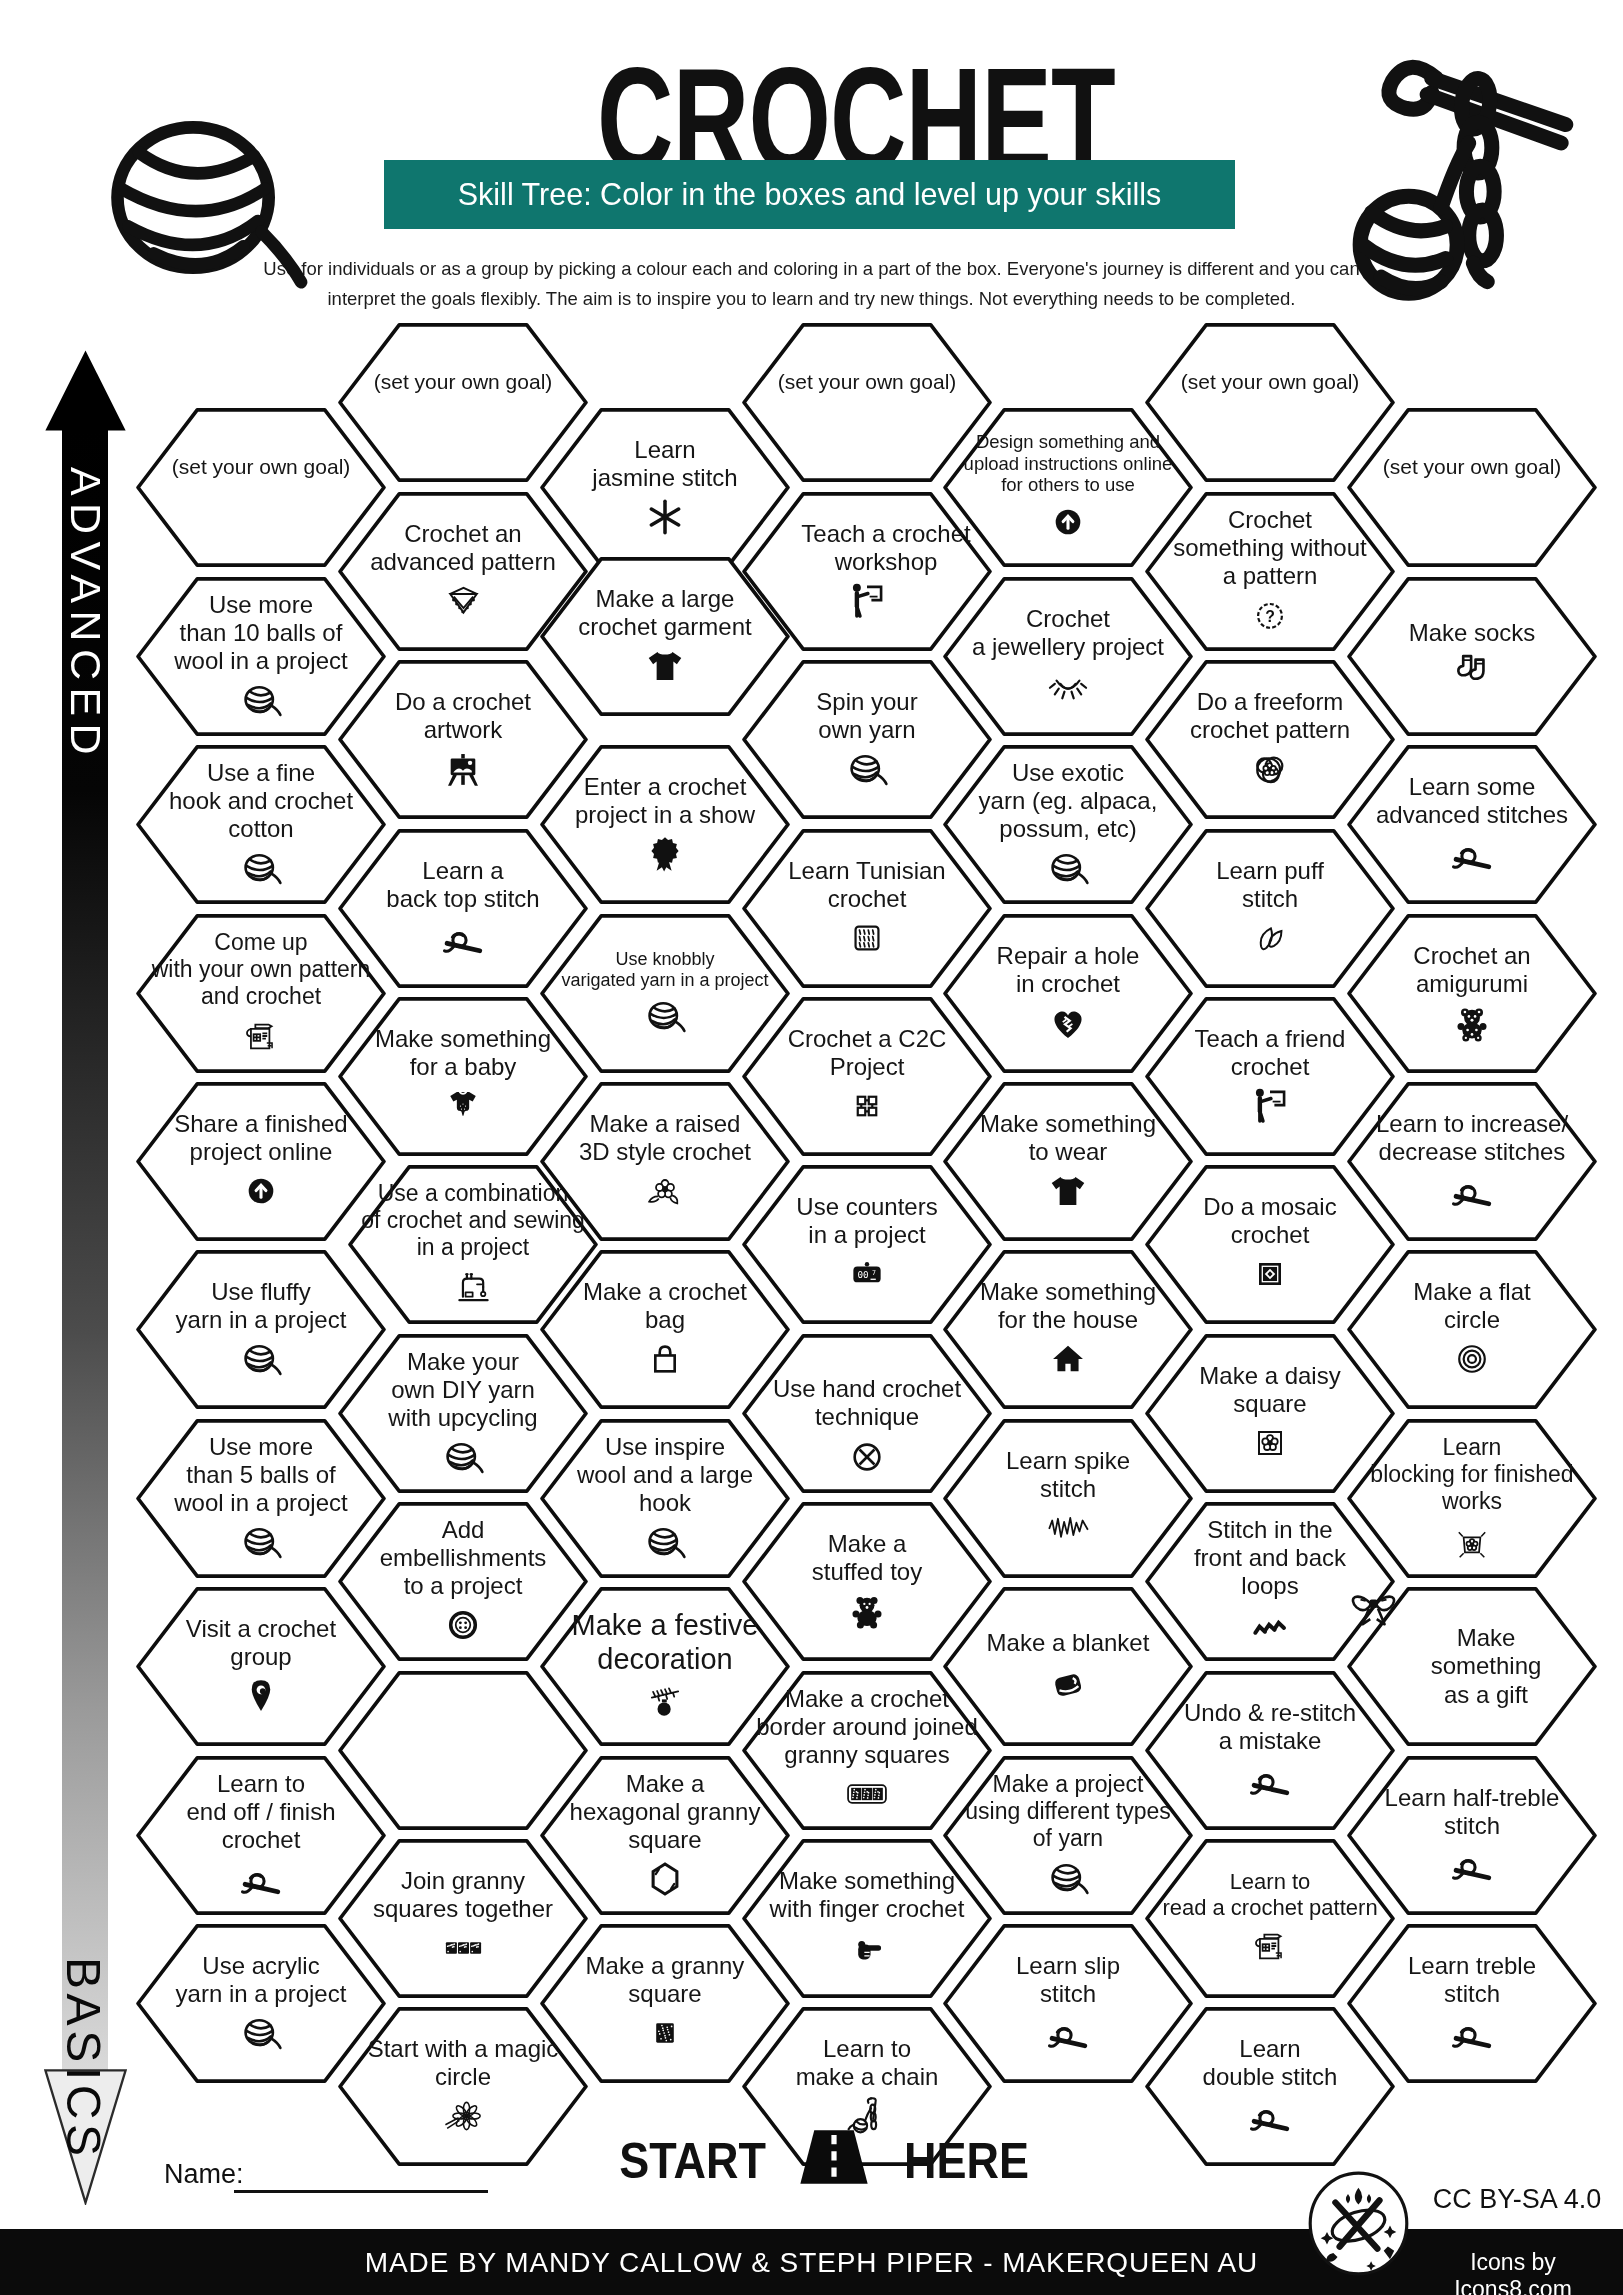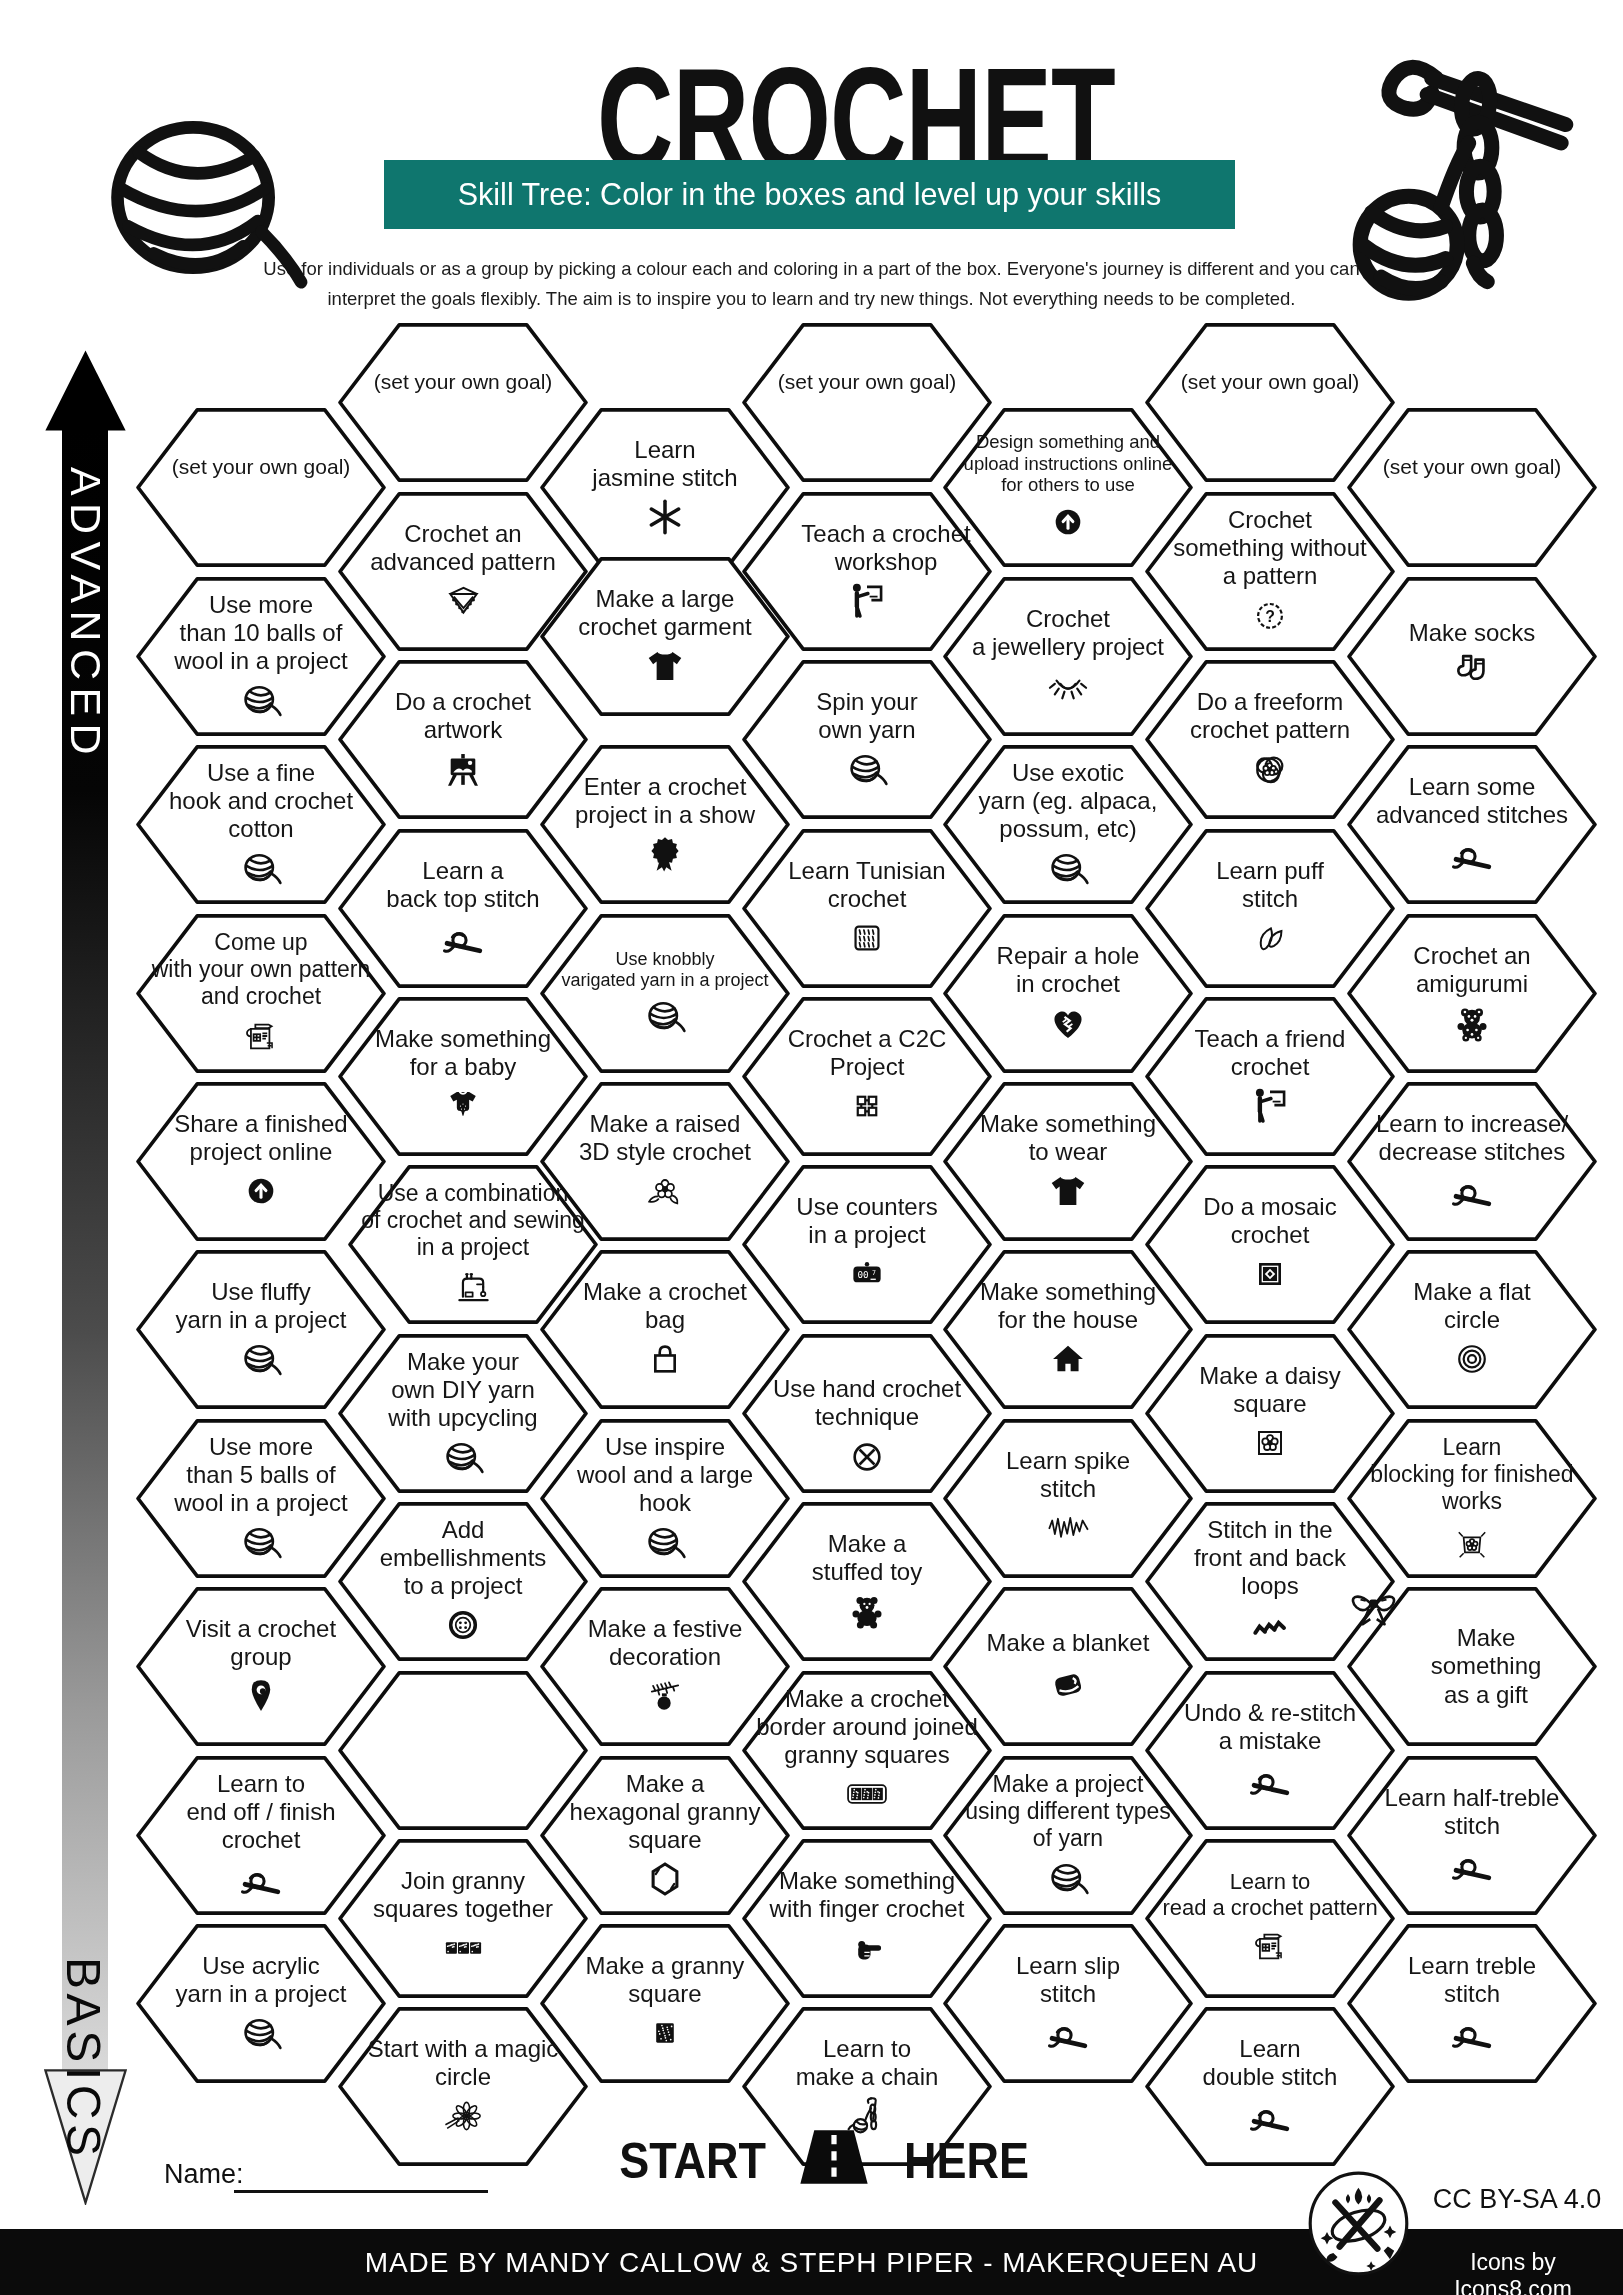--- a/index.html
+++ b/index.html
@@ -665,21 +665,21 @@
    <path d="M74,63 Q88,72 94,84"></path>
               </g>
             </svg></div>
         </div>
       </div>
       <div class="hex" style="left: 540px; top: 1587px;">
         <svg class="bg" width="250" height="159" viewBox="0 0 540 344">
      <polygon points="132,4 408,4 536,172 408,340 132,340 4,172" fill="#fff" stroke="#0d0d0d" stroke-width="8" stroke-linejoin="round"></polygon>
         </svg>
         <div class="content">
-          <div class="txt" style="font-size:24px;">
+          <div class="txt" style="font-size:29px;">
             <div>Make a festive</div>
             <div>decoration</div>
           </div>
           <div class="icon"><svg width="44" height="44" viewBox="0 0 100 100" preserveAspectRatio="xMidYMid meet">
               <g fill="none" stroke="#111111" stroke-width="4" stroke-linecap="round">
    <path d="M20,40 L80,26"></path>
    <path d="M28,38 l-5,-11 M37,36 l-5,-11 M46,34 l-5,-11 M55,32 l-5,-11 M64,30 l-5,-11"></path>
    <path d="M34,37 l3,10 M52,33 l3,10 M68,29 l3,9"></path>
               </g>
    <rect x="43" y="44" width="11" height="7" fill="#111111"></rect>

